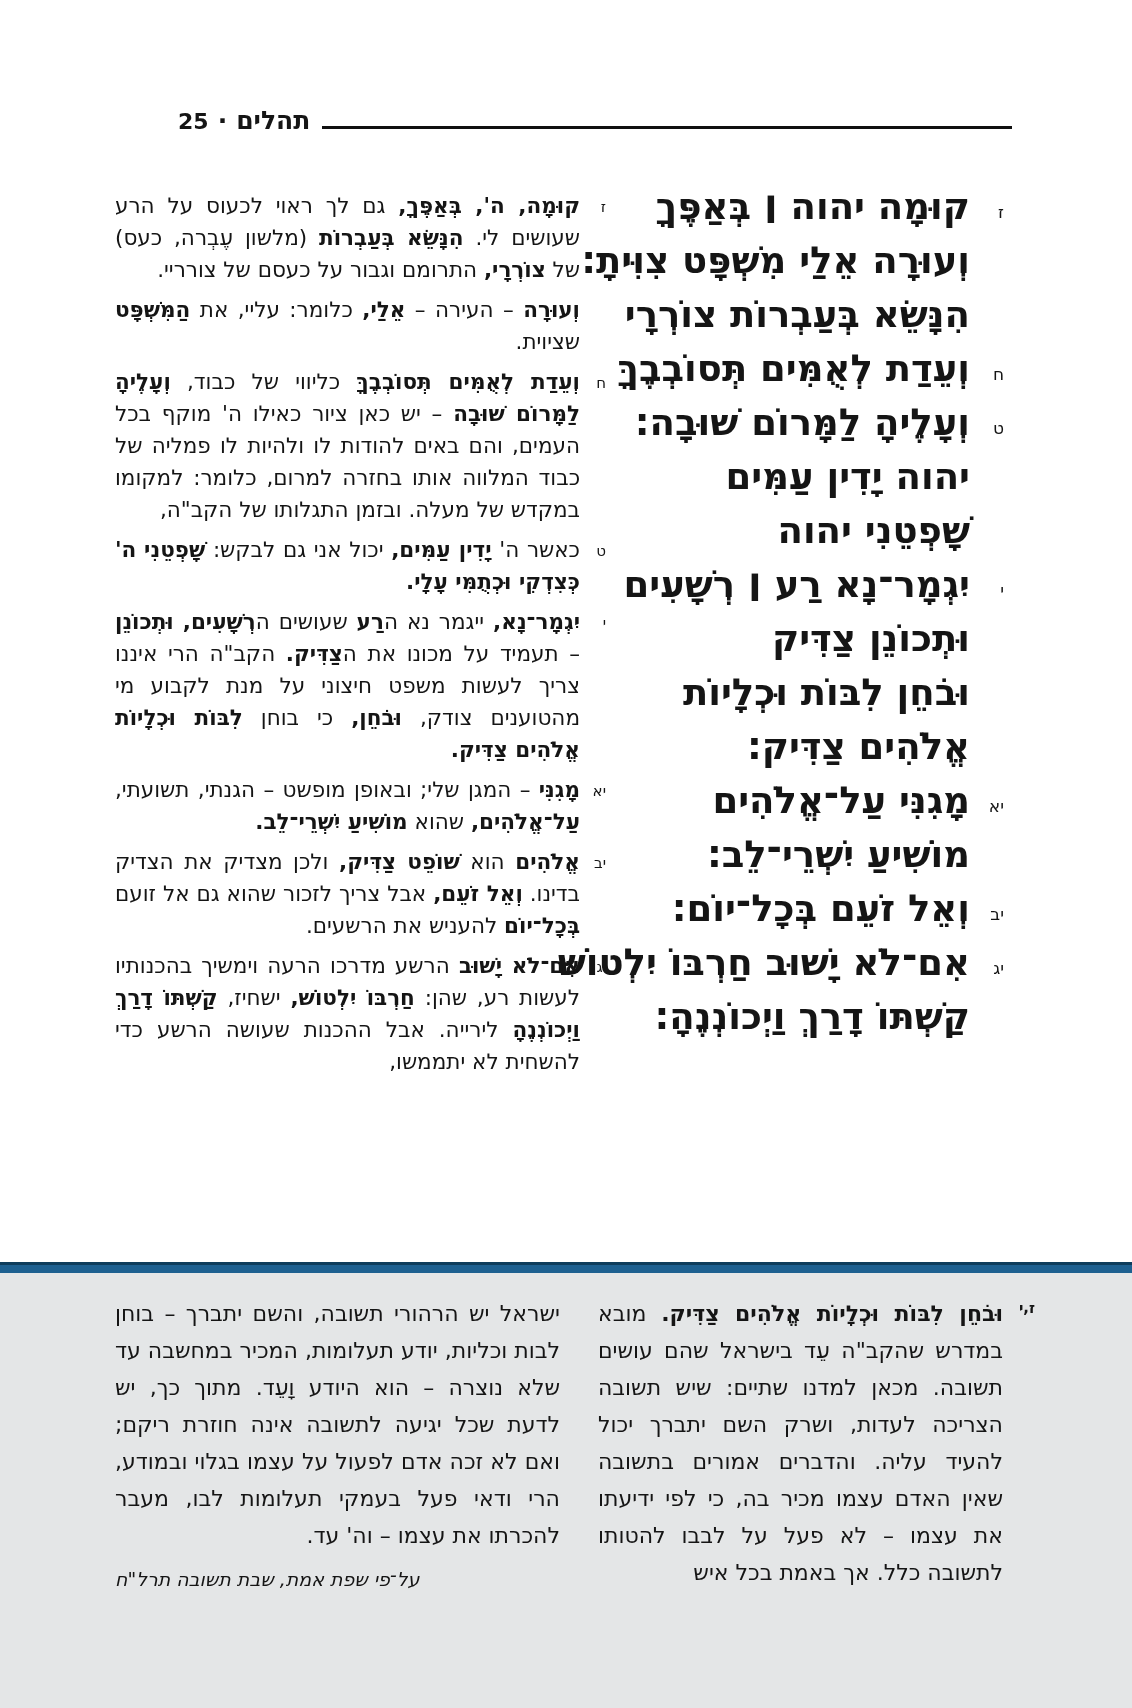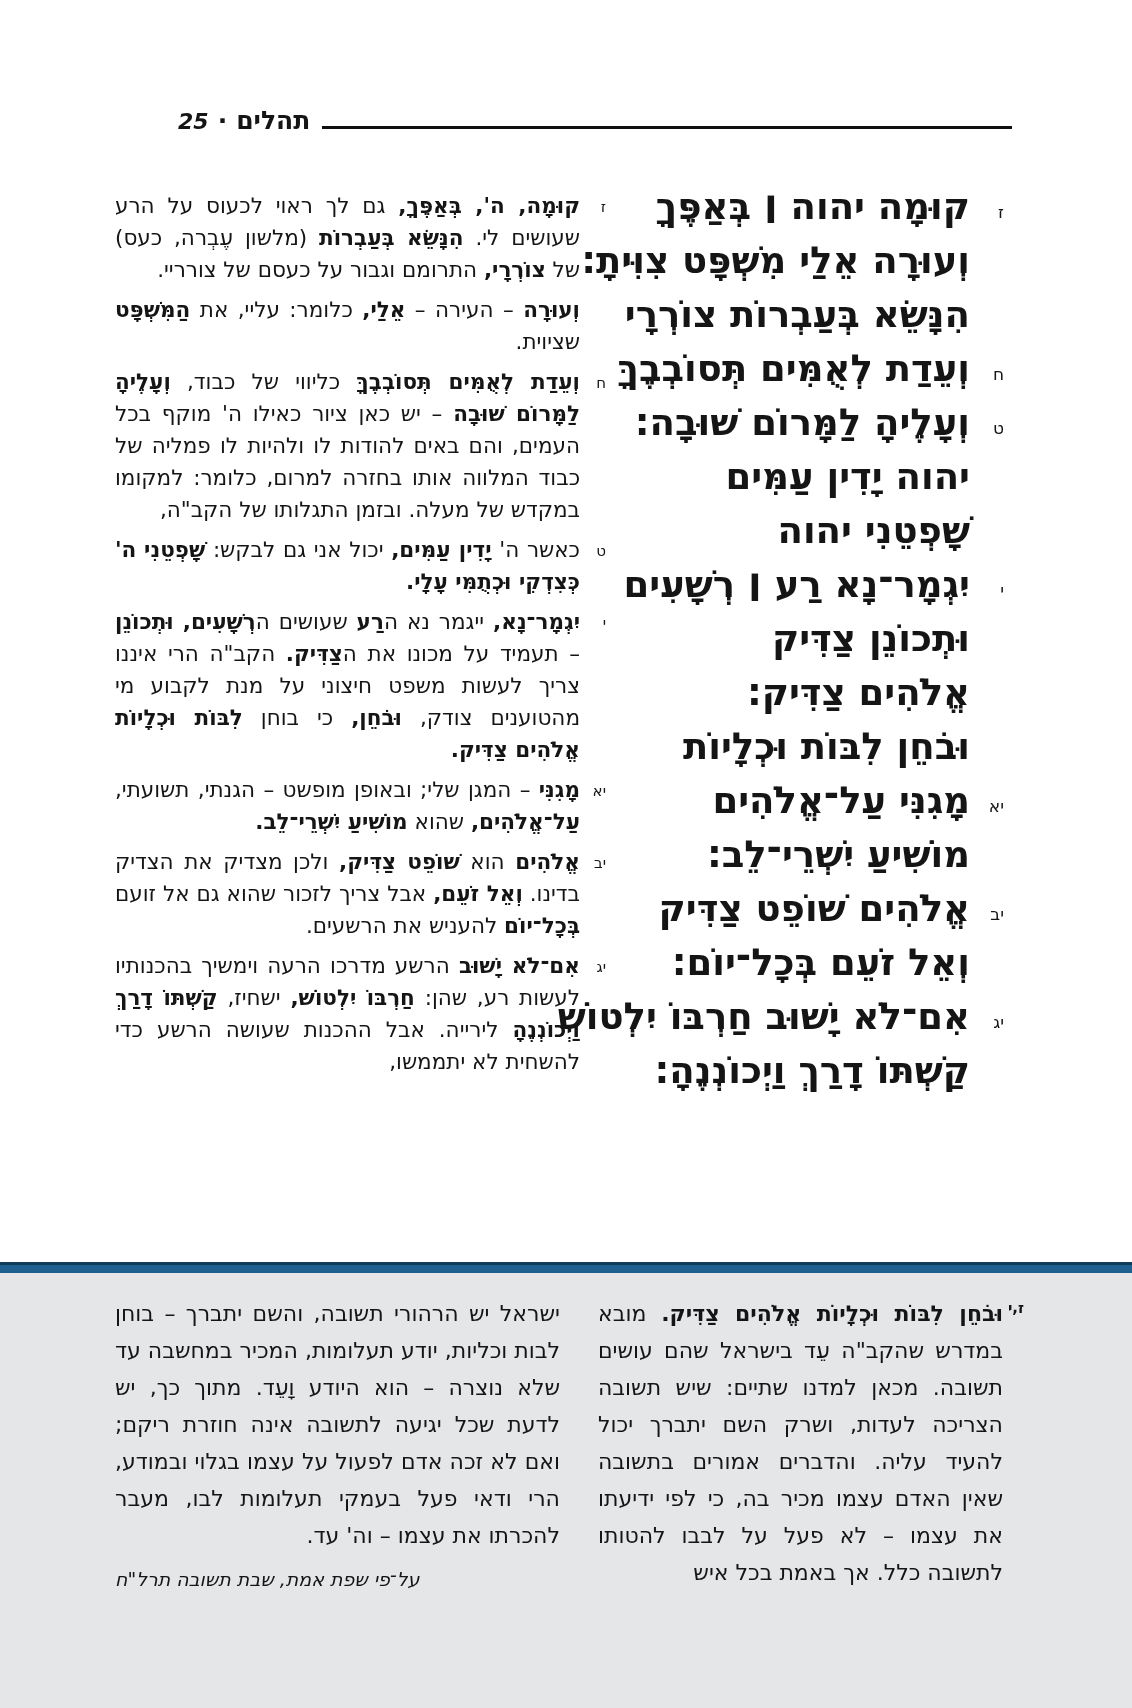--- a/index.html
+++ b/index.html
@@ -5,21 +5,21 @@
   html,body{margin:0;padding:0;background:#fff;}
   .page{position:relative;width:1132px;height:1708px;background:#ffffff;overflow:hidden;
         direction:rtl;font-family:"DejaVu Sans",sans-serif;color:#151515;}
 
   
   .pagehead{position:absolute;top:106px;right:120px;left:178px;display:flex;
             align-items:flex-end;gap:12px;font-weight:bold;font-size:25px;}
   .ph-right{white-space:nowrap;}
   .ph-rule{flex:1;border-bottom:3px solid #101010;margin-bottom:6px;}
   .ph-left{white-space:nowrap;display:flex;align-items:baseline;gap:9px;}
-  .pnum{font-size:22px;font-style:italic;}
+  .pnum{font-size:22px;}
 
   
   .psalm{position:absolute;top:180px;right:120px;width:505px;}
   .psalm-line{position:relative;text-align:right;padding-right:42px;font-size:37px;
               font-weight:bold;line-height:54px;white-space:nowrap;}
   .psalm-line .vmark{position:absolute;right:8px;top:5px;font-size:17px;font-weight:normal;}
 
   
   .commentary{position:absolute;top:190px;right:525px;width:492px;
               padding-right:27px;box-sizing:border-box;}
@@ -30,21 +30,21 @@
 
   
   .rule-blue{position:absolute;top:1262px;left:0;width:1132px;height:11px;
              background:#1d6090;border-top:3px solid #0e3d5c;box-sizing:border-box;}
 
   
   .insight{position:absolute;top:1273px;left:0;width:1132px;height:435px;background:#e4e6e7;}
   .insight p{margin:0;font-size:22px;line-height:37px;text-align:justify;text-align-last:right;}
   .ins-right{position:absolute;top:22px;right:97px;width:437px;
              padding-right:32px;box-sizing:border-box;}
-  .ins-marker{position:absolute;right:11px;top:4px;font-size:15px;font-weight:bold;}
+  .ins-marker{position:absolute;right:0;top:4px;font-size:15px;font-weight:bold;}
   .ins-left{position:absolute;top:22px;left:115px;width:445px;}
   .attrib{margin-top:14px;font-size:19px;text-align:left;text-align-last:left;font-style:italic;}
 </style>
 </head>
 <body>
 
 <div class="page">
 
   <header class="pagehead">
     <span class="ph-rule"></span>
@@ -58,25 +58,25 @@
   <section class="psalm" id="psalm">
       <div class="psalm-line"><span class="vmark">ז</span><span>קוּמָה יהוה ׀ בְּאַפֶּךָ</span></div>
       <div class="psalm-line"><span>וְעוּרָה אֵלַי מִשְׁפָּט צִוִּיתָ:</span></div>
       <div class="psalm-line"><span>הִנָּשֵׂא בְּעַבְרוֹת צוֹרְרָי</span></div>
       <div class="psalm-line"><span class="vmark">ח</span><span>וְעֵדַת לְאֻמִּים תְּסוֹבְבֶךָּ</span></div>
       <div class="psalm-line"><span class="vmark">ט</span><span>וְעָלֶיהָ לַמָּרוֹם שׁוּבָה:</span></div>
       <div class="psalm-line"><span>יהוה יָדִין עַמִּים</span></div>
       <div class="psalm-line"><span>שָׁפְטֵנִי יהוה</span></div>
       <div class="psalm-line"><span class="vmark">י</span><span>יִגְמָר־נָא רַע ׀ רְשָׁעִים</span></div>
       <div class="psalm-line"><span>וּתְכוֹנֵן צַדִּיק</span></div>
+      <div class="psalm-line"><span>וּבֹחֵן לִבּוֹת וּכְלָיוֹת</span></div>
       <div class="psalm-line"><span>אֱלֹהִים צַדִּיק:</span></div>
-      <div class="psalm-line"><span>וּבֹחֵן לִבּוֹת וּכְלָיוֹת</span></div>
       <div class="psalm-line"><span class="vmark">יא</span><span>מָגִנִּי עַל־אֱלֹהִים</span></div>
       <div class="psalm-line"><span>מוֹשִׁיעַ יִשְׁרֵי־לֵב:</span></div>
-      <div class="psalm-line"><span class="vmark">יב</span><span>אֱלֹהִים שׁוֹפֵט צַדִּיק</span></div>
+      <div class="psalm-line"><span class="vmark">יב</span></div>
       <div class="psalm-line"><span>וְאֵל זֹעֵם בְּכָל־יוֹם:</span></div>
       <div class="psalm-line"><span class="vmark">יג</span><span>אִם־לֹא יָשׁוּב חַרְבּוֹ יִלְטוֹשׁ</span></div>
       <div class="psalm-line"><span>קַשְׁתּוֹ דָרַךְ וַיְכוֹנְנֶהָ:</span></div>
     </section>
 
   <section class="commentary" id="commentary">
       <p class="cpar"><span class="vmark">ז</span><b>קוּמָה, ה', בְּאַפֶּךָ,</b><span> גם לך ראוי לכעוס על הרע שעושים לי. </span><b>הִנָּשֵׂא בְּעַבְרוֹת</b><span> (מלשון עֶבְרה, כעס) של </span><b>צוֹרְרָי,</b><span> התרומם וגבור על כעסם של צורריי.</span></p>
       <p class="cpar"><b>וְעוּרָה</b><span> – העירה – </span><b>אֵלַי,</b><span> כלומר: עליי, את </span><b>הַמִּשְׁפָּט</b><span> שציוית.</span></p>
       <p class="cpar"><span class="vmark">ח</span><b>וְעֵדַת לְאֻמִּים תְּסוֹבְבֶךָּ</b><span> כליווי של כבוד, </span><b>וְעָלֶיהָ לַמָּרוֹם שׁוּבָה</b><span> – יש כאן ציור כאילו ה' מוקף בכל העמים, והם באים להודות לו ולהיות לו פמליה של כבוד המלווה אותו בחזרה למרום, כלומר: למקומו במקדש של מעלה. ובזמן התגלותו של הקב"ה,</span></p>
       <p class="cpar"><span class="vmark">ט</span><span>כאשר ה' </span><b>יָדִין עַמִּים,</b><span> יכול אני גם לבקש: </span><b>שָׁפְטֵנִי</b><span> </span><b>ה' כְּצִדְקִי וּכְתֻמִּי עָלָי.</b></p>

